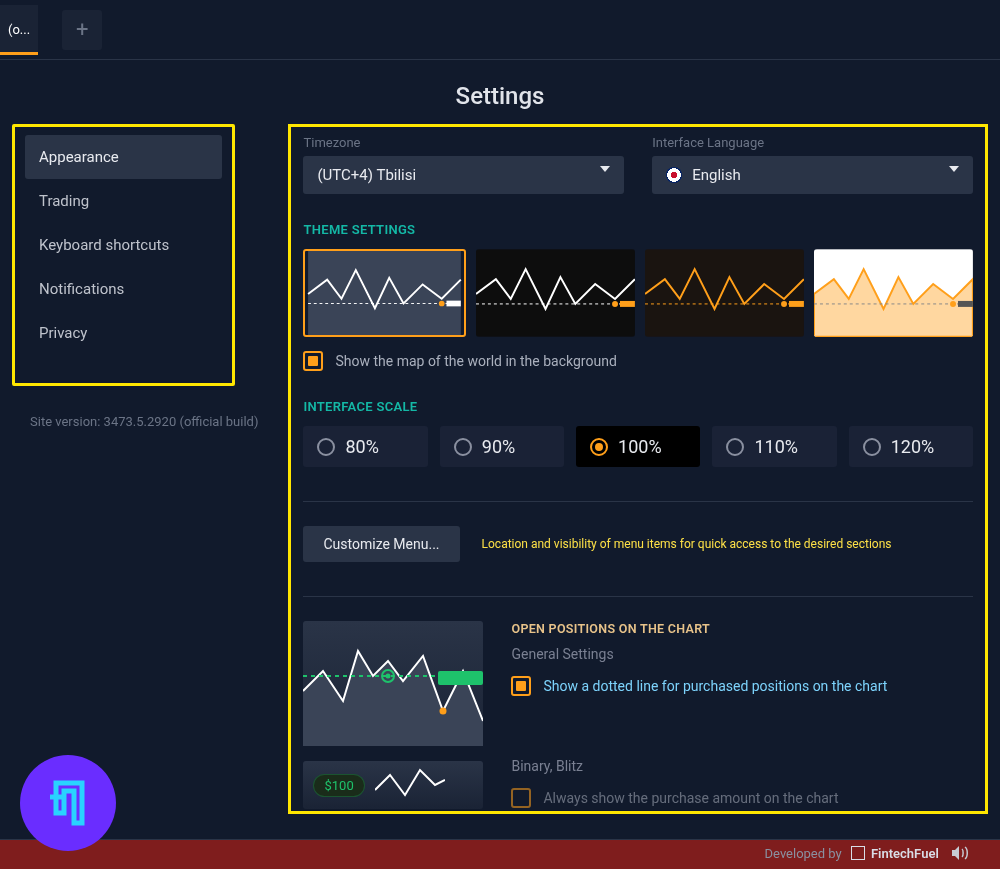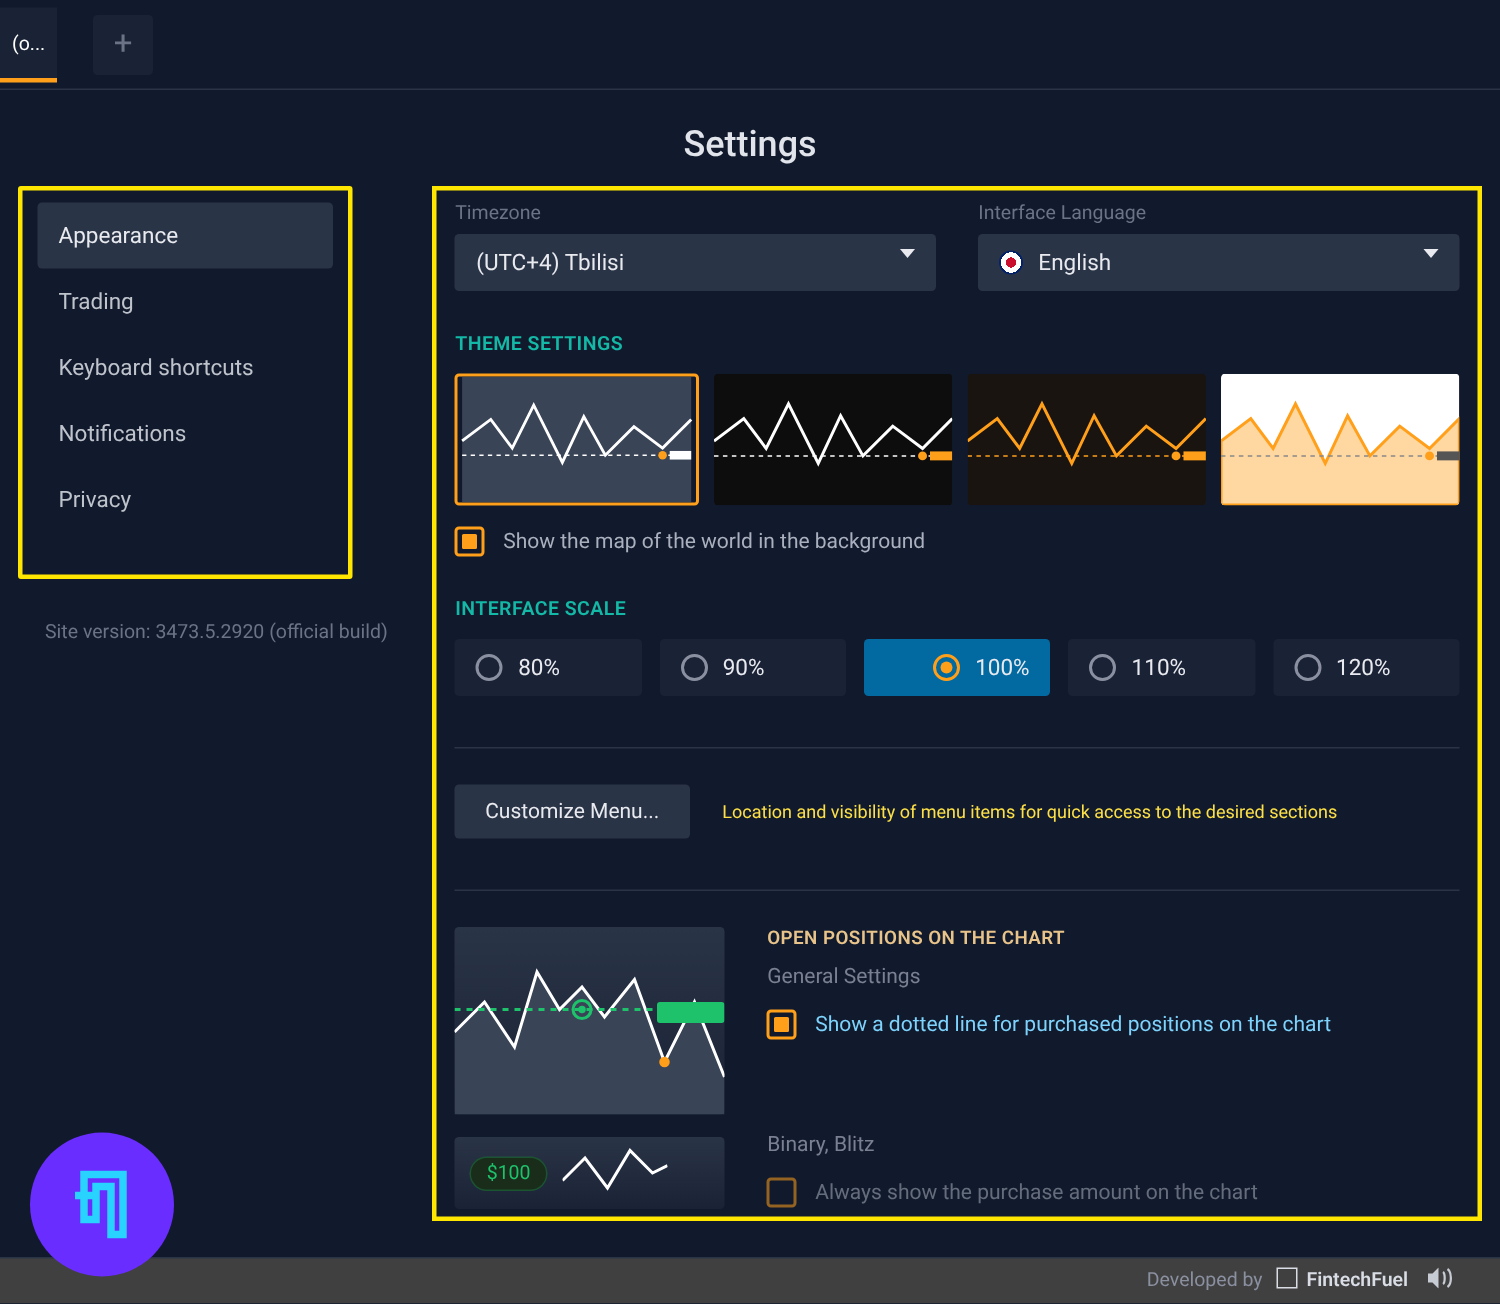--- a/index.html
+++ b/index.html
@@ -140,23 +140,23 @@
   .cb {
     width: 20px; height: 20px; border: 2px solid #ff9f1a;
     border-radius: 3px; display:flex;align-items:center;justify-content:center;
   }
   .cb.checked::after{ content:''; width:10px;height:10px;background:#ff9f1a;border-radius:1px; }
   .cb-row .txt { color:#aab0bd; font-size:14px; }
 
   .scales { display:flex; gap:12px; }
   .scale {
     flex:1; background:#1a2236; border-radius:3px; padding:10px 14px;
-    display:flex; align-items:center; gap:10px; color:#e8eaef; font-size:15px;
-  }
-  .scale.sel { background:#0369a1;justify-content:flex-end; }
+    display:flex; align-items:center; gap:10px; color:#e8eaef; font-size:18px;
+  }
+  .scale.sel { background:#000000; }
   .radio { width:18px;height:18px;border:2px solid #8a90a0;border-radius:50%;display:flex;align-items:center;justify-content:center; }
   .scale.sel .radio { border-color:#ff9f1a; }
   .scale.sel .radio::after { content:'';width:8px;height:8px;background:#ff9f1a;border-radius:50%; }
 
   hr.div { border:none; border-top:1px solid #2a3447; margin:34px 0 24px; }
 
   .menu-row { display:flex; align-items:center; gap: 22px; }
   .btn {
     background:#2a3447; color:#e8eaef; padding:10px 20px; border-radius:3px;
     font-size:14px;
@@ -173,21 +173,21 @@
 
   .open-col { flex:1; }
   .sub-head { color:#e8c38a; font-size:12.5px; font-weight:600; letter-spacing:.3px; margin-bottom:10px; }
   .gen { color:#7a8092; font-size:14px; margin-bottom:10px; }
 
   .footer {
     position:absolute; bottom:0; right:0; width:100%;
     text-align:right; color:#8a90a0; font-size:13px;
     padding:6px 30px;
     border-top:1px solid #2a3447;
-    background:#404040;
+    background:#7f1d1d;
   }
   .footer .brand { color:#d9dde6; font-weight:600; margin-left:4px; }
   .volume-icon { display:inline-block; margin-left:10px; vertical-align:middle; }
 
   .logo {
     position:absolute; left:20px; bottom:18px; width:96px;height:96px;
     border-radius:50%; background:#6a2dff; display:flex;align-items:center;justify-content:center;
   }
   .logo svg { width:60px;height:60px; }
 </style>

